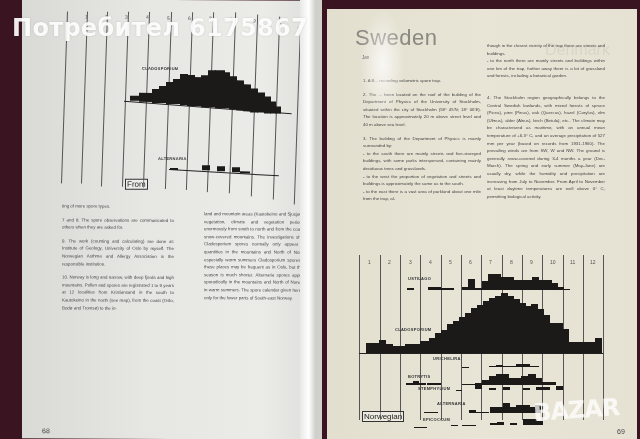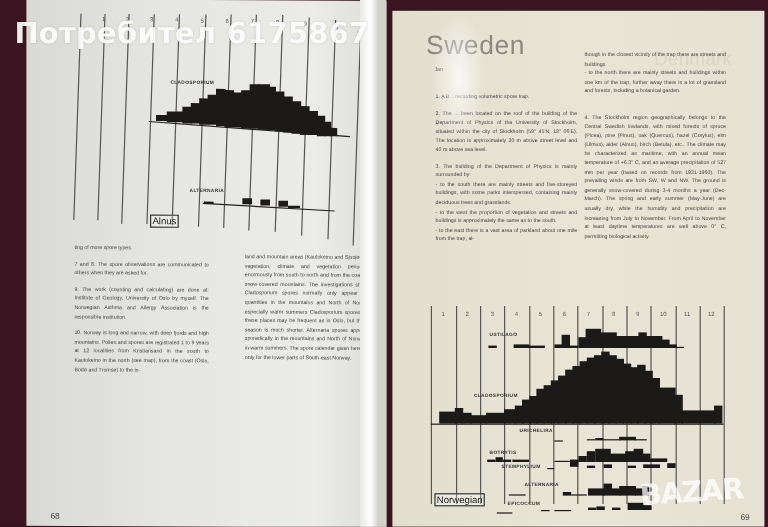--- a/index.html
+++ b/index.html
@@ -109,21 +109,21 @@
     <div class="bar" style="left:253px;top:106px;width:6px;height:7px;"></div>
 
     <span class="series-label" style="left:136px;top:156px;">ALTERNARIA</span>
     <div class="axis-line" style="left:147px;top:169px;width:110px;transform:rotate(3deg);transform-origin:left;"></div>
     <div class="bar" style="left:148px;top:168px;width:8px;height:2px;"></div>
     <div class="bar" style="left:180px;top:165px;width:8px;height:5px;"></div>
     <div class="bar" style="left:195px;top:166px;width:8px;height:5px;"></div>
     <div class="bar" style="left:210px;top:167px;width:8px;height:5px;"></div>
     <div class="bar" style="left:218px;top:171px;width:10px;height:2px;"></div>
 
-    <span class="city-box" style="left:103px;top:179px;">Alnus</span>
+    <span class="city-box" style="left:103px;top:179px;">From</span>
   </div>
 
   <div class="text-block" style="left:40px;top:203px;width:112px;">
     <div class="para">ting of more spore types.</div>
     <div class="para">7 and 8. The spore observations are communicated to others when they are asked for.</div>
     <div class="para">9. The work (counting and calculating) are done at: Institute of Geology, University of Oslo by myself. The Norwegian Asthma and Allergy Association is the responsible institution.</div>
     <div class="para">10. Norway is long and narrow, with deep fjords and high mountains. Pollen and spores are registrated 1 to 9 years at 12 localities from Kristiansand in the south to Kautokeino in the north (see map), from the coast (Oslo, Bodø and Tromsø) to the in-</div>
   </div>
   <div class="text-block" style="left:182px;top:210px;width:112px;">
     <div class="para">land and mountain areas (Kautokeino and Sjusjøen). The vegetation, climate and vegetation period vary enormously from south to north and from the coast to the snow-covered mountains. The investigations show that Cladosporium spores normally only appear in low quantities in the mountains and North of Norway. In especially warm summers Cladosporium spores also in these places may be frequent as in Oslo, but the spore season is much shorter. Alternaria spores appear only sporadically in the mountains and North of Norway, also in warm summers. The spore calendar given here is valid only for the lower parts of South-east Norway.</div>

